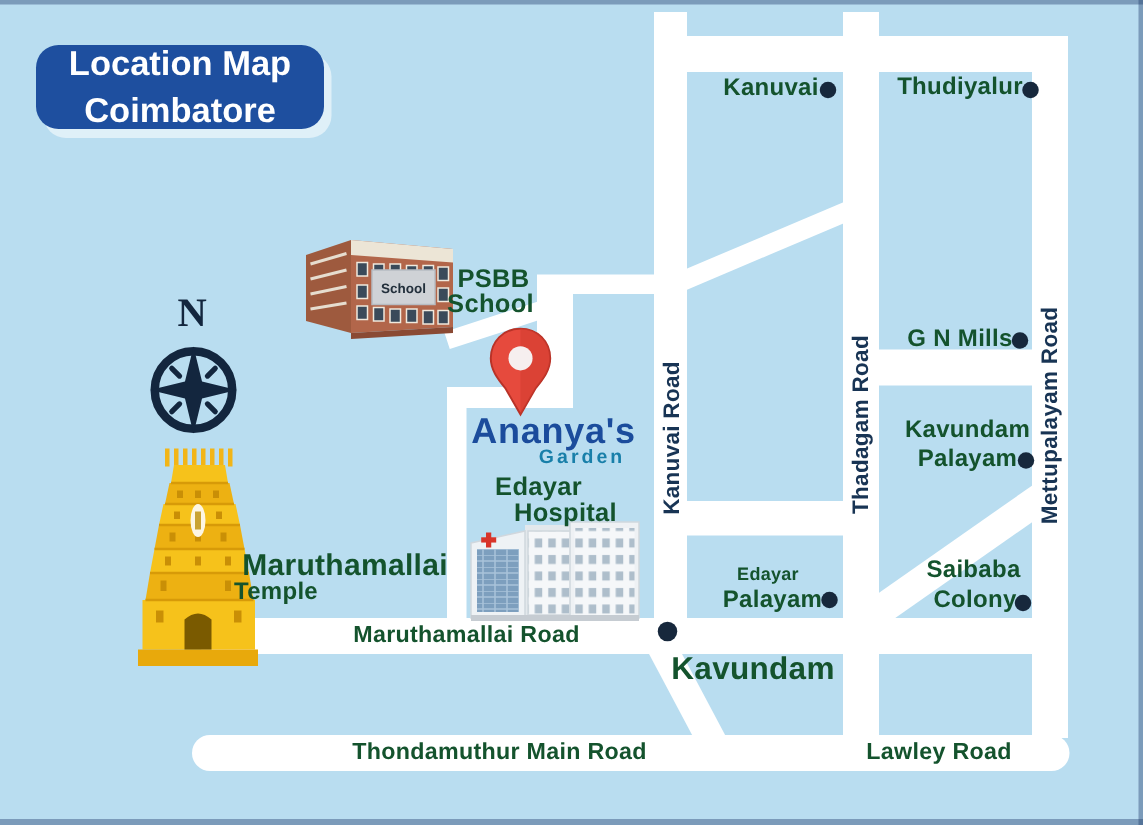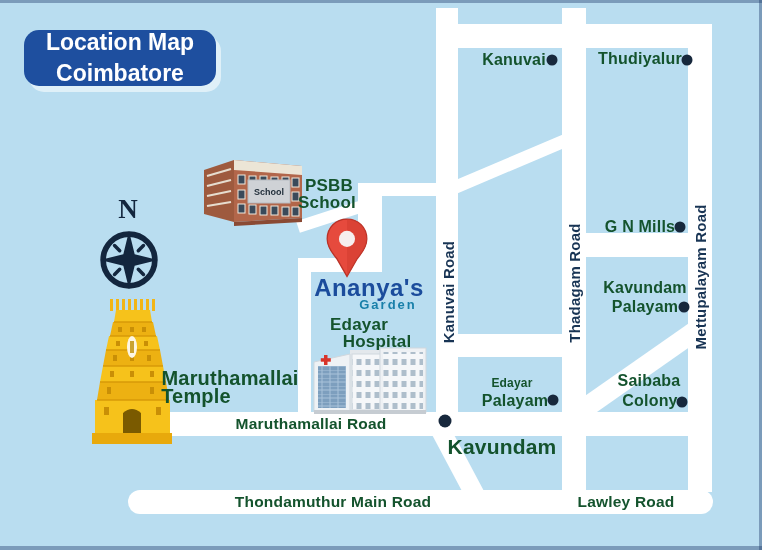--- a/index.html
+++ b/index.html
@@ -215,21 +215,21 @@
   <div class="lbl" style="left:502px;top:447px;font-size:21px;">Kavundam</div>
   <div class="dot" style="left:445px;top:421px;width:13px;height:13px;"></div>
 
   <div class="lbl" style="left:359px;top:325px;font-size:17px;">Edayar</div>
   <div class="lbl" style="left:377px;top:342px;font-size:17px;">Hospital</div>
 
   <div class="lbl" style="left:329px;top:186px;font-size:17px;">PSBB</div>
   <div class="lbl" style="left:327px;top:203px;font-size:17px;">School</div>
 
   <div class="lbl" style="left:230px;top:378px;font-size:20px;">Maruthamallai</div>
-  <div class="lbl" style="left:196px;top:396px;font-size:20px;">Temple</div>
+  <div class="lbl" style="left:184px;top:396px;font-size:16px;">Temple</div>
 
   <div class="lbl" style="left:311px;top:424px;font-size:15.5px;">Maruthamallai Road</div>
   <div class="lbl" style="left:333px;top:502px;font-size:15.5px;">Thondamuthur Main Road</div>
   <div class="lbl" style="left:626px;top:502px;font-size:15.5px;">Lawley Road</div>
   <div class="vlbl" style="left:448px;top:292px;font-size:15px;">Kanuvai Road</div>
   <div class="vlbl" style="left:574px;top:283px;font-size:15px;">Thadagam Road</div>
   <div class="vlbl" style="left:700px;top:277px;font-size:15px;">Mettupalayam Road</div>
 
 </div>
 

